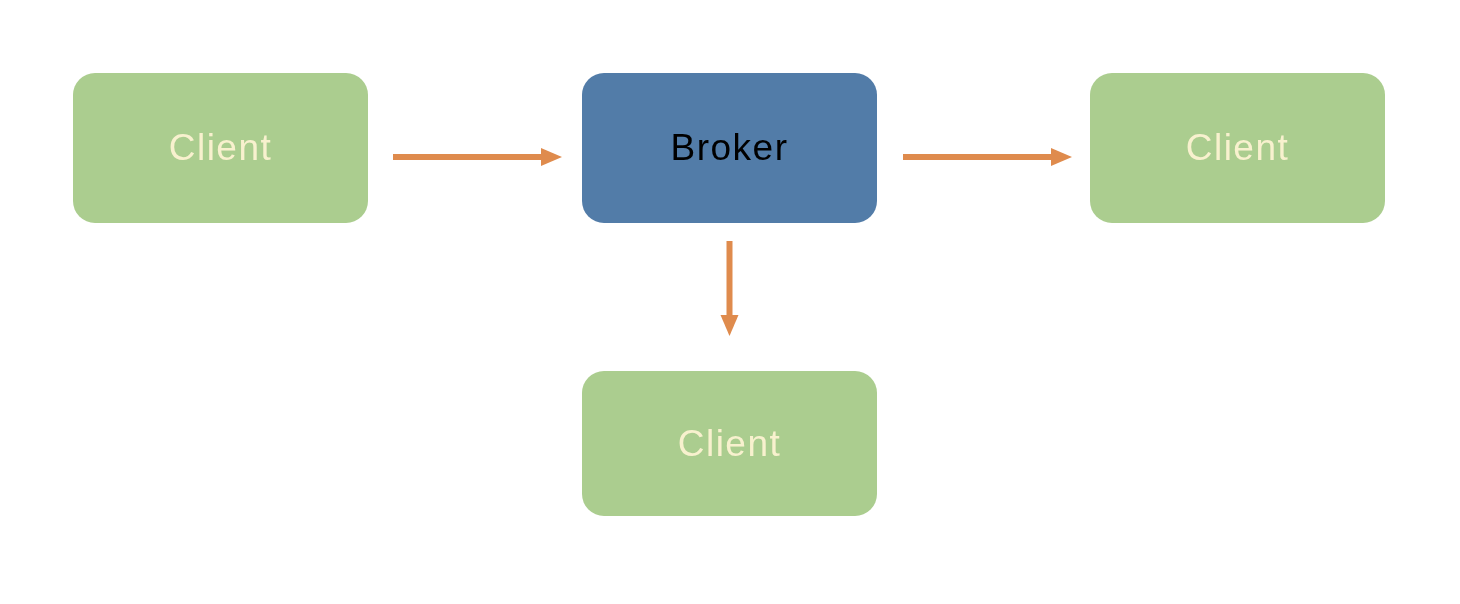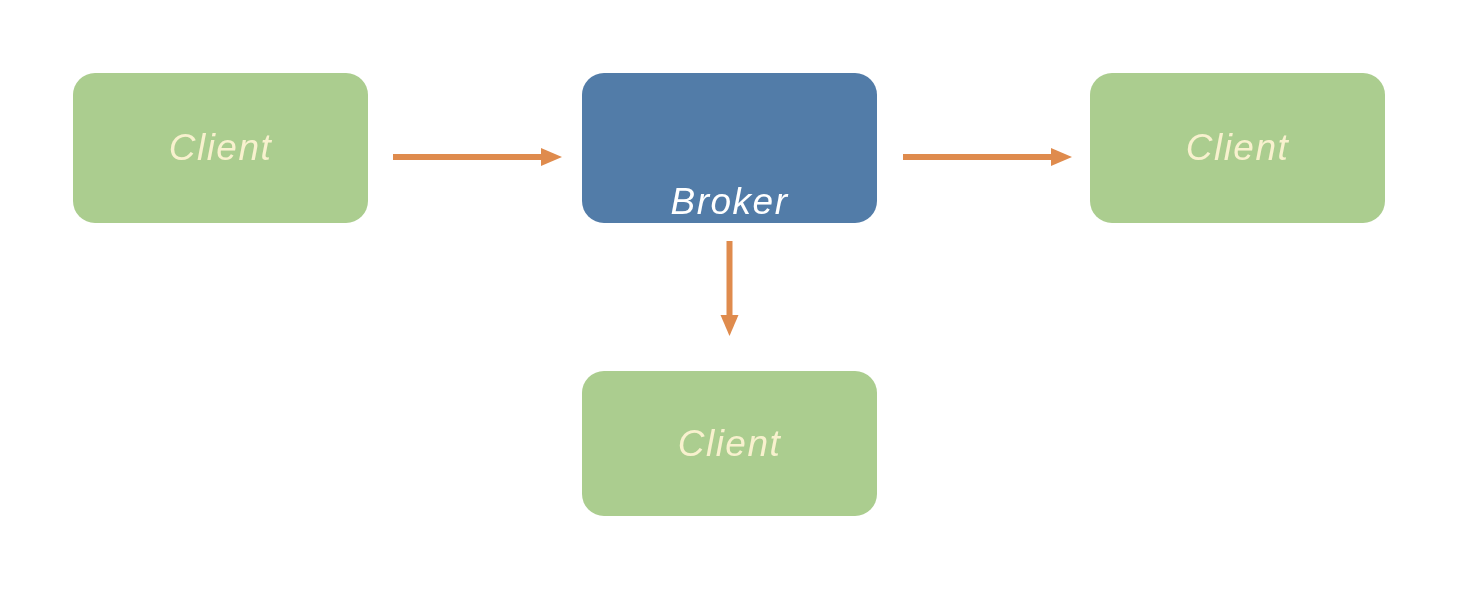--- a/index.html
+++ b/index.html
@@ -7,21 +7,20 @@
     padding: 0;
     background: #ffffff;
     font-family: "Liberation Sans", "DejaVu Sans", sans-serif;
   }
   .canvas {
     position: relative;
     width: 1460px;
     height: 604px;
     background: #ffffff;
     overflow: hidden;
-    font-style: italic;
   }
   .node {
     position: absolute;
     display: flex;
     align-items: center;
     justify-content: center;
     border-radius: 22px;
     font-size: 37px;
     font-weight: 400;
     letter-spacing: 1.5px;
@@ -56,21 +55,21 @@
     <g>
       <line class="arrow-line" x1="729.5" y1="241" x2="729.5" y2="316" stroke-width="6" stroke="#DF8B4D"></line>
       <polygon class="arrow-head" points="720.5,315 738.5,315 729.5,336" fill="#DF8B4D"></polygon>
     </g>
   </svg>
 
   <div class="node node-client-left" style="background: rgb(171, 205, 143); color: rgb(248, 241, 206);">
     <span>Client</span>
   </div>
 
-  <div class="node node-broker" style="background: rgb(82, 124, 168); color: #ffffff; align-items: flex-end;">
+  <div class="node node-broker" style="background: rgb(82, 124, 168); color: #000000;">
     <span>Broker</span>
   </div>
 
   <div class="node node-client-right" style="background: rgb(171, 205, 143); color: rgb(248, 241, 206);">
     <span>Client</span>
   </div>
 
   <div class="node node-client-bottom" style="background: rgb(171, 205, 143); color: rgb(248, 241, 206);">
     <span>Client</span>
   </div>

